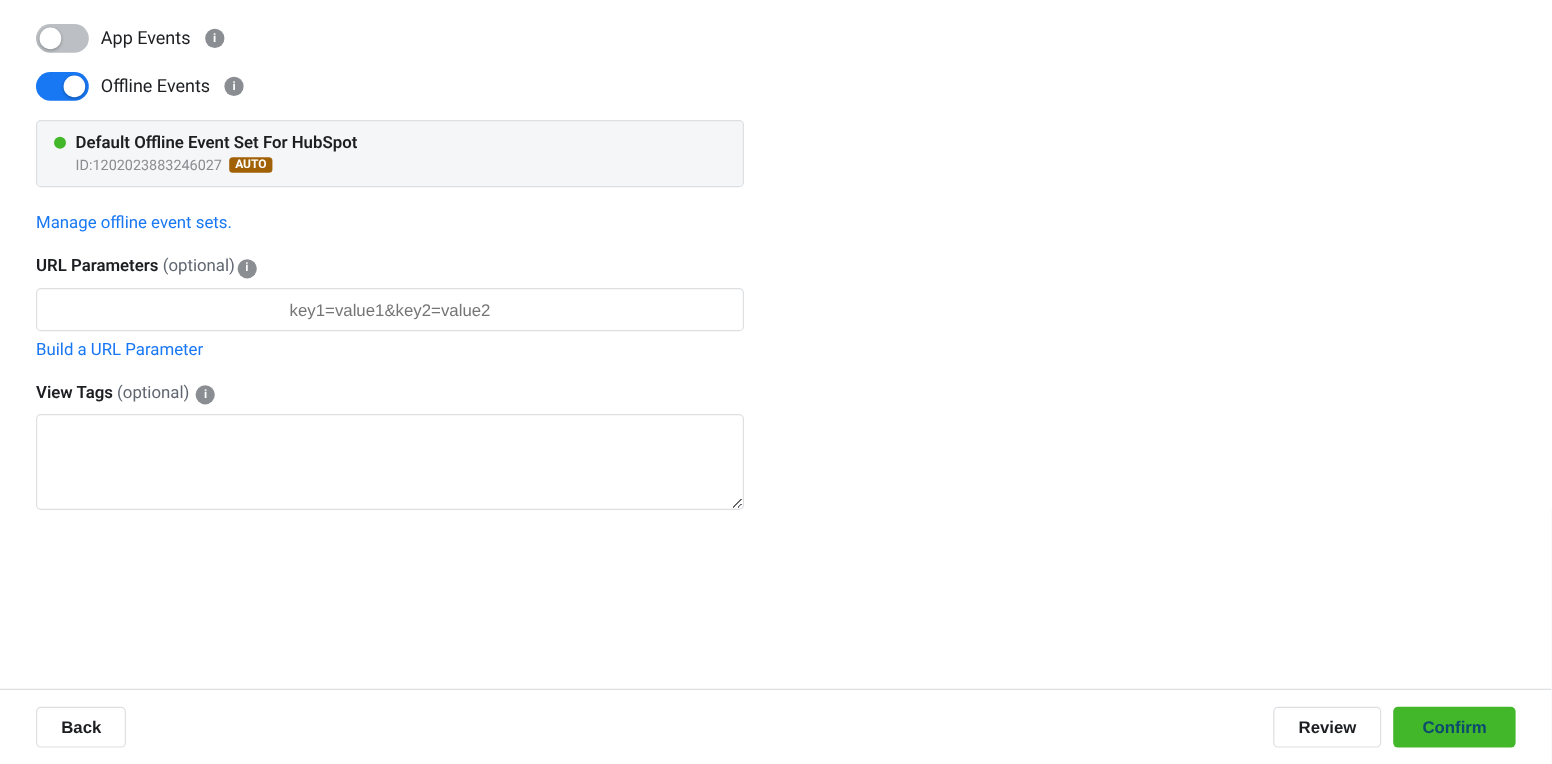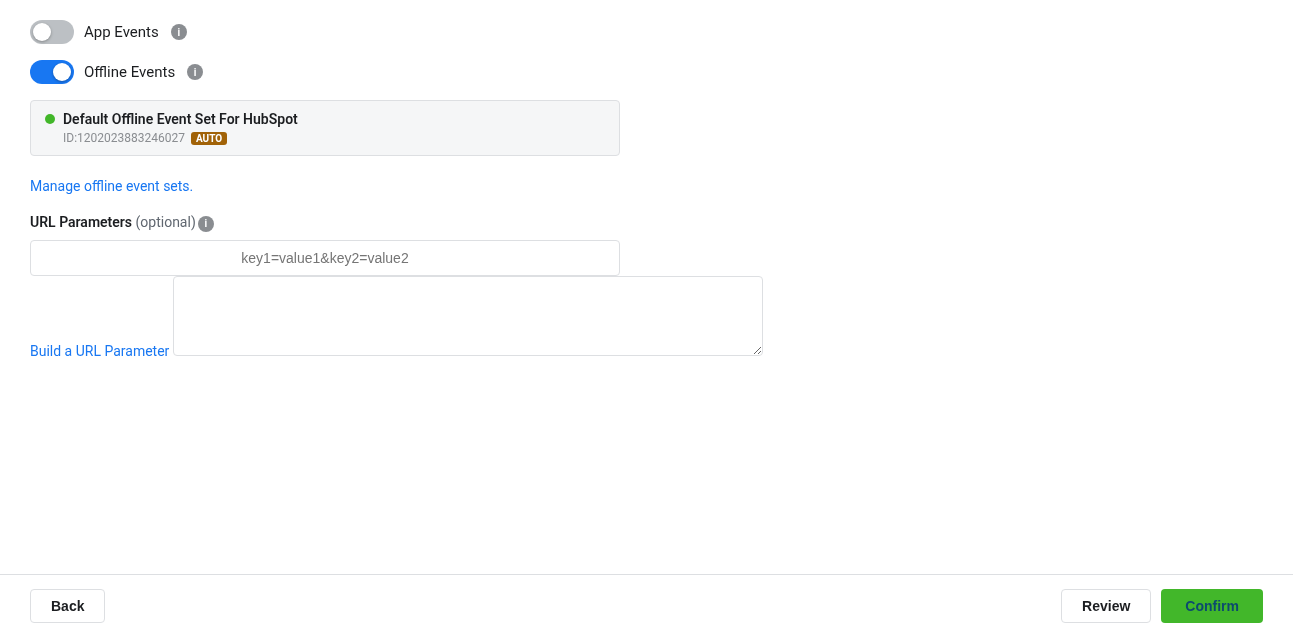--- a/index.html
+++ b/index.html
@@ -135,21 +135,21 @@
       height: 10px;
       border-radius: 50%;
       background: #42b72a;
       flex-shrink: 0;
     }
 
     .event-set-id {
       font-size: 12px;
       color: #8a8d91;
       display: flex;
-      align-items: flex-end;
+      align-items: flex-start;
       gap: 6px;
       padding-left: 18px;
     }
 
     .auto-badge {
       background: #a16207;
       color: white;
       font-size: 10px;
       font-weight: bold;
       padding: 1px 5px;
@@ -322,20 +322,25 @@
 
   
   <div class="section-label"><span>URL Parameters</span><span class="optional"> (optional)</span><span class="info-icon">i</span></div>
 
   <input type="text" class="url-input" placeholder="key1=value1&amp;key2=value2" style="">
 
   <br>
   <a class="build-link">Build a URL Parameter</a>
 
   
+  <div class="view-tags-label">
+    <span>View Tags</span>
+    <span class="optional"> (optional)</span>
+    <span class="info-icon">i</span>
+  </div>
 
   <textarea class="tags-textarea" style=""></textarea>
 
 </div>
 
 <div class="footer">
   <div class="footer-left">
     <button class="btn-back">Back</button>
   </div>
   <div class="footer-right">

